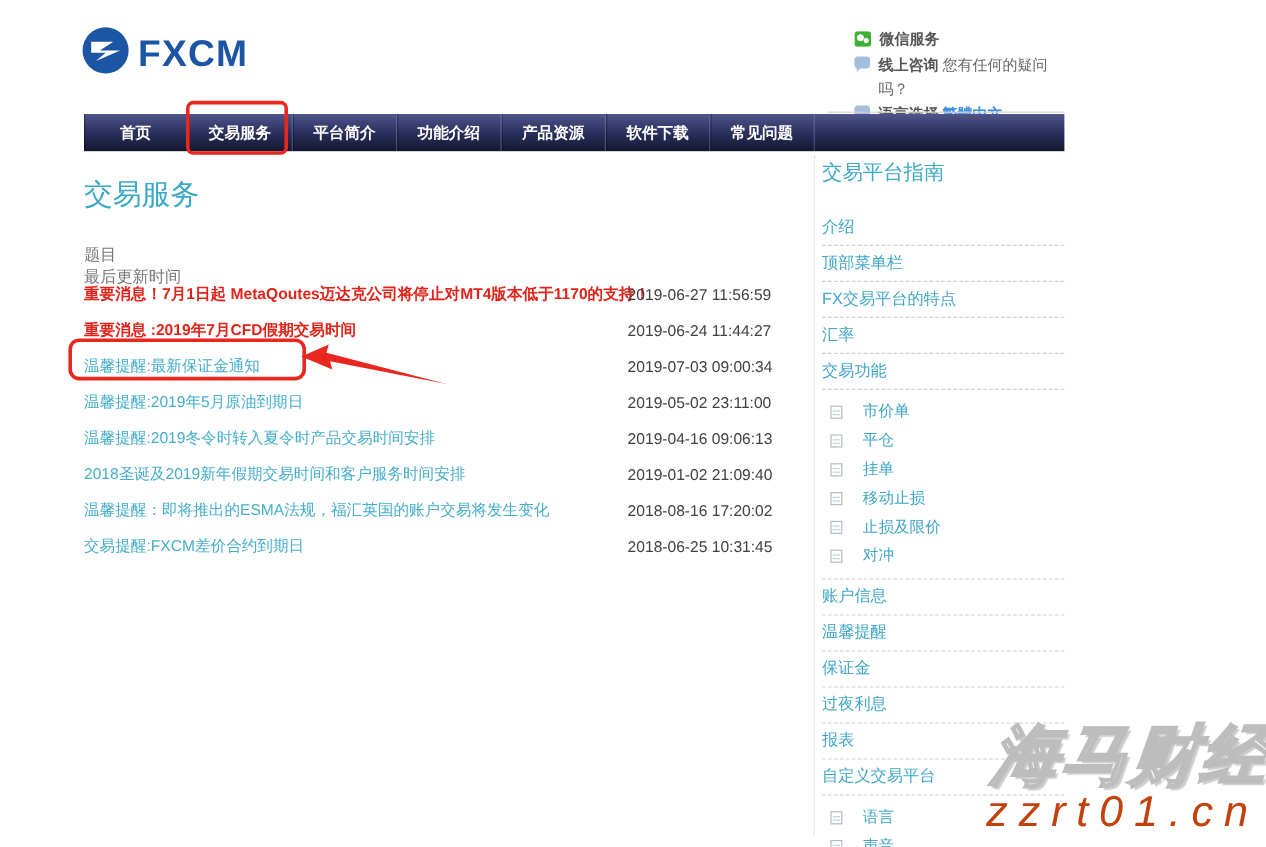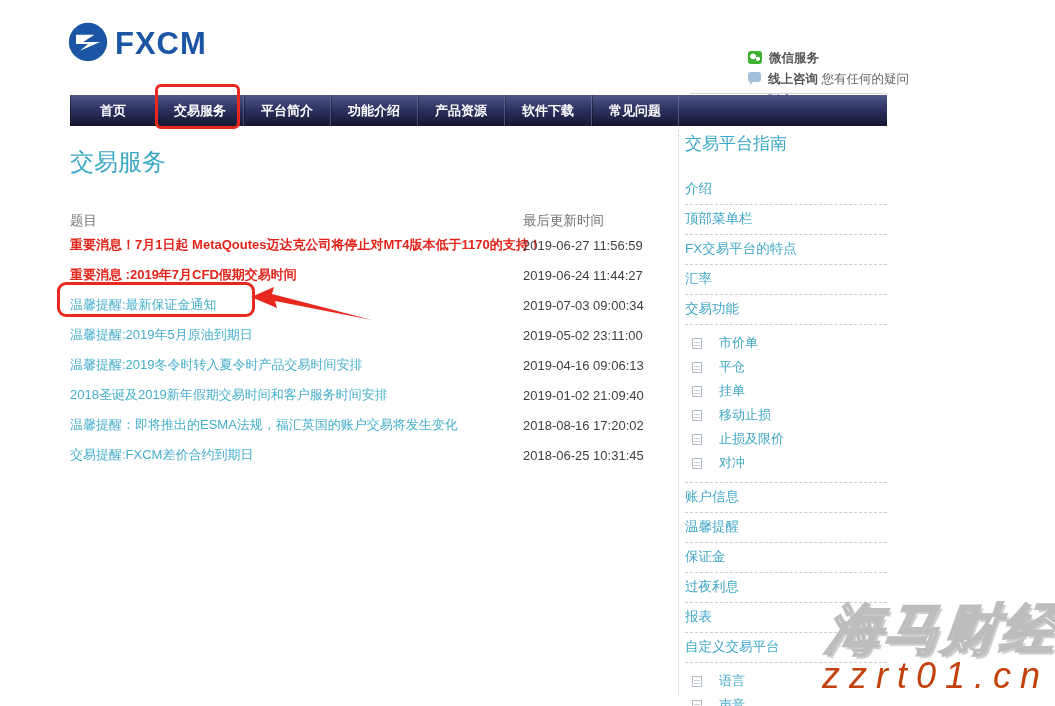--- a/index.html
+++ b/index.html
@@ -3,21 +3,21 @@
 <meta charset="utf-8">
 <style>
   * { margin:0; padding:0; box-sizing:border-box; }
   html,body { background:#fff; }
   body { font-family:"Liberation Sans","DejaVu Sans",sans-serif; }
   .page { position:relative; width:1055px; height:706px; background:#fff; overflow:hidden; }
 
   
   .logo { position:absolute; left:68px; top:22px; display:flex; align-items:center; gap:7px; }
   .logo-word { font-size:31px; font-weight:bold; color:#1d55a5; letter-spacing:1px; }
-  .topright { position:absolute; left:748px; top:24px; width:178px; font-size:12.5px; color:#555; line-height:1.55;margin-top:25px; }
+  .topright { position:absolute; left:712px; top:24px; width:178px; font-size:12.5px; color:#555; line-height:1.55; }
   .tr-row { display:flex; align-items:flex-start; gap:7px; margin-bottom:2px; }
   .tr-icon { flex:0 0 auto; margin-top:2px; }
   .wechat-icon { display:inline-block; width:14px; height:13px; border-radius:3px;
     background: radial-gradient(circle at 36% 42%, #fff 2.6px, transparent 3.2px),
                 radial-gradient(circle at 70% 60%, #fff 1.8px, transparent 2.4px), #3eb135; }
   .bubble-icon { display:inline-block; position:relative; width:13px; height:10px; border-radius:3px; background:#a3bedb; }
   .bubble-icon::after { content:""; position:absolute; left:2px; bottom:-3px; border:3px solid transparent; border-top-color:#a3bedb; border-left-color:#a3bedb; }
   .tr-label { font-weight:bold; color:#555; }
   .tr-text { color:#666; }
   .lang-link { color:#3e8ede; font-weight:bold; cursor:pointer; }
@@ -26,21 +26,21 @@
   
   .nav { position:absolute; left:70px; top:95px; width:817px; height:31px; display:flex;
     background:linear-gradient(#50568a 0%, #2c3160 48%, #14172e 100%); }
   .nav-item { width:87px; height:100%; display:flex; align-items:center; justify-content:center;
     color:#fff; font-size:13px; font-weight:bold; cursor:pointer;
     border-right:1px solid rgba(130,140,190,.45); box-shadow:inset 1px 0 0 rgba(0,0,0,.35); }
 
   
   .main { position:absolute; left:70px; top:146px; width:617px; }
   .page-title { font-size:24px; color:#3ba8c6; }
-  .thead { display:flex; height:26px; align-items:flex-end; margin-top:26px; }
+  .thead { display:flex; height:26px; align-items:flex-start; margin-top:26px;flex-direction:column; }
   .thead .h-title { width:453px; font-size:13.5px; color:#777; }
   .thead .h-date { font-size:13.5px; color:#777; white-space:nowrap; }
   .row { display:flex; height:30px; align-items:center; }
   .row .title { width:453px; font-size:13px; white-space:nowrap; overflow:visible; cursor:pointer; }
   .row .date { font-size:13px; color:#404040; white-space:nowrap; }
   .row.important .title { color:#e2231a; font-weight:bold; cursor:pointer; }
   .row.link .title { color:#45aecb; }
 
   
   .v-divider { position:absolute; left:678px; top:130px; height:566px; width:0; border-left:1px dotted #ccd1d6; }

